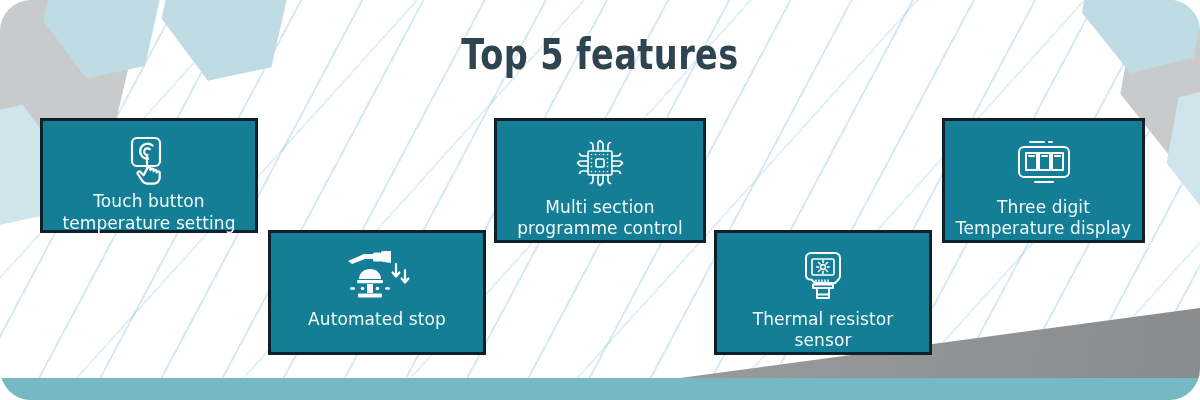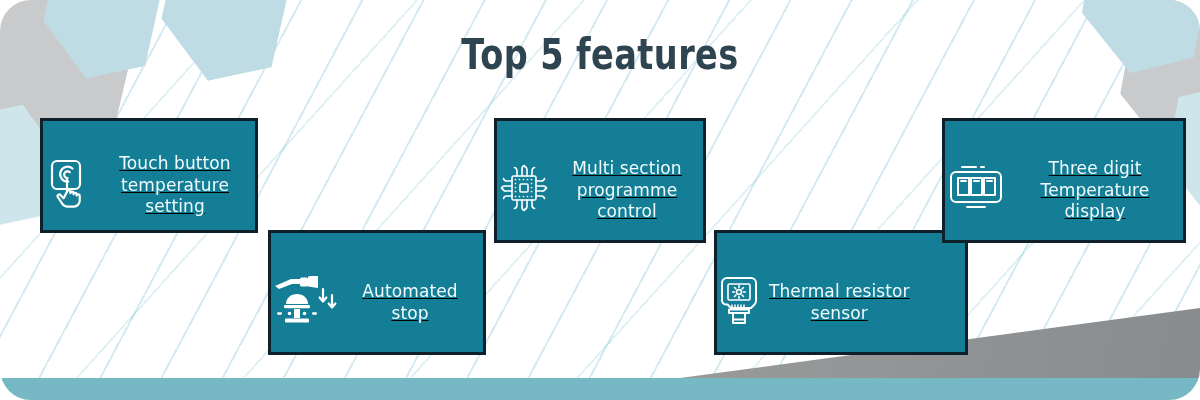--- a/index.html
+++ b/index.html
@@ -103,25 +103,24 @@
     white-space: nowrap;
   }
 
   
   .card {
     position: absolute;
     background: #137e95;
     border: 3px solid #10202b;
     box-sizing: border-box;
     display: flex;
-    flex-direction: row;
+    flex-direction: column;
     align-items: center;
     justify-content: flex-start;
     padding-top: 14px;
-    text-decoration: underline;
   }
   .card .icon-wrap {
     height: 56px;
     display: flex;
     align-items: center;
     justify-content: center;
   }
   .card .card-label {
     margin-top: 6px;
     color: #f2fbfd;
@@ -131,22 +130,22 @@
     text-align: center;
     padding: 0 8px;
     white-space: pre-line;
     letter-spacing: 0.1px;
   }
 
   
   #card-0 { left: 40px;   top: 118px; width: 218px; height: 115px; }
   #card-1 { left: 268px;  top: 230px; width: 218px; height: 125px; }
   #card-2 { left: 494px;  top: 118px; width: 212px; height: 125px; }
-  #card-3 { left: 714px;  top: 230px; width: 254px; height: 125px; }
-  #card-4 { left: 942px;  top: 118px; width: 244px; height: 125px; }
+  #card-3 { left: 714px;  top: 230px; width: 218px; height: 125px; }
+  #card-4 { left: 942px;  top: 118px; width: 203px; height: 125px; }
 
   #card-0 .card-label { font-size: 17px; }
 </style>
 </head>
 <body>
 
 <div id="banner">
 
   <div class="bg-layer">
 

